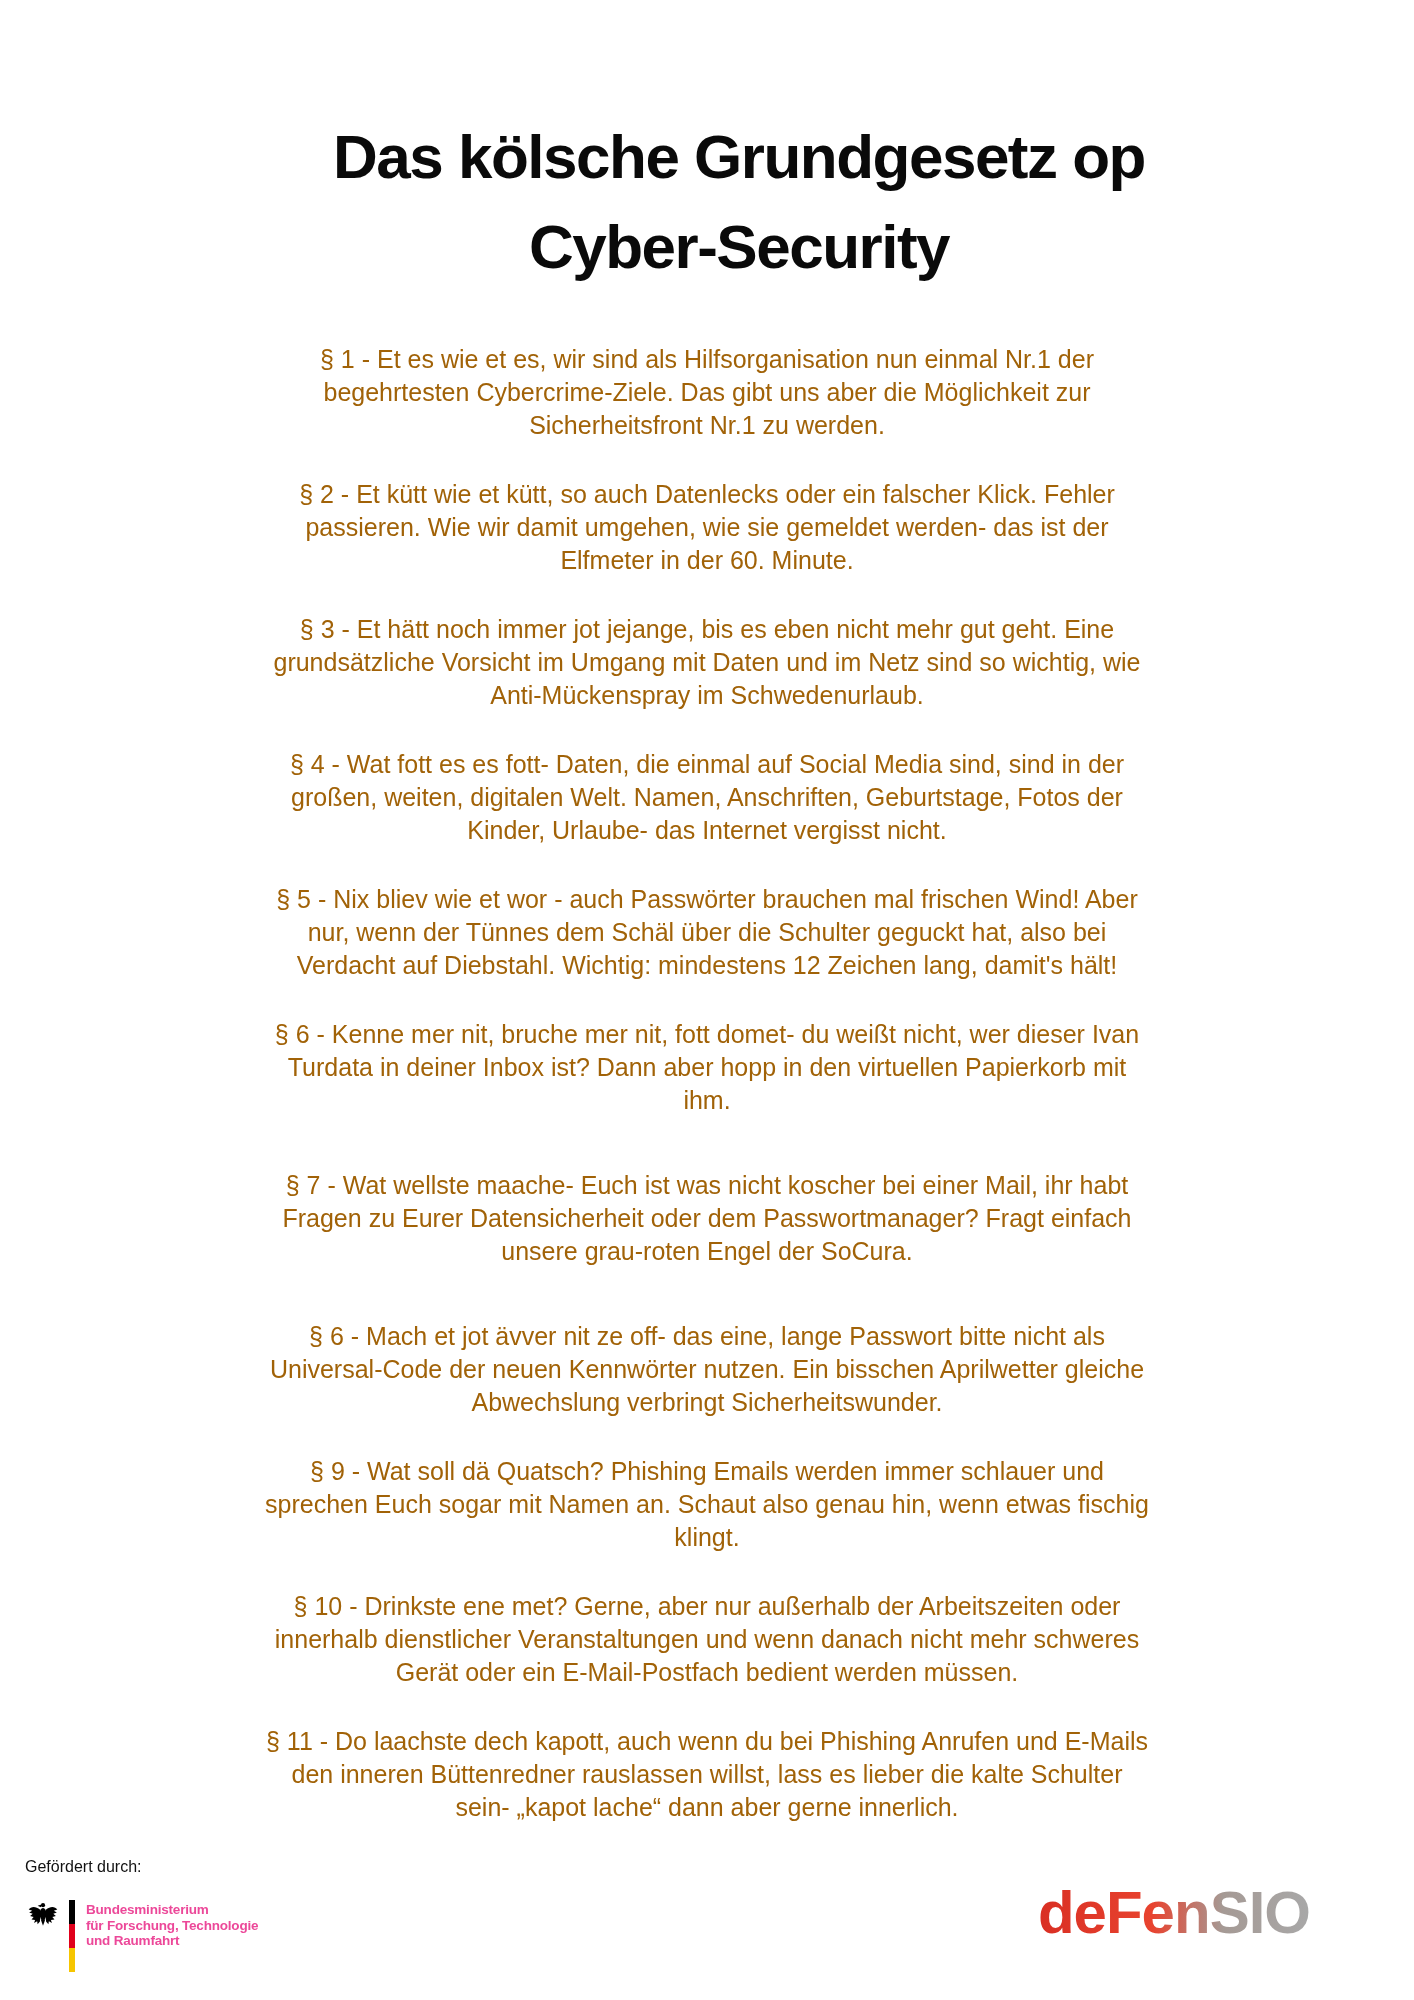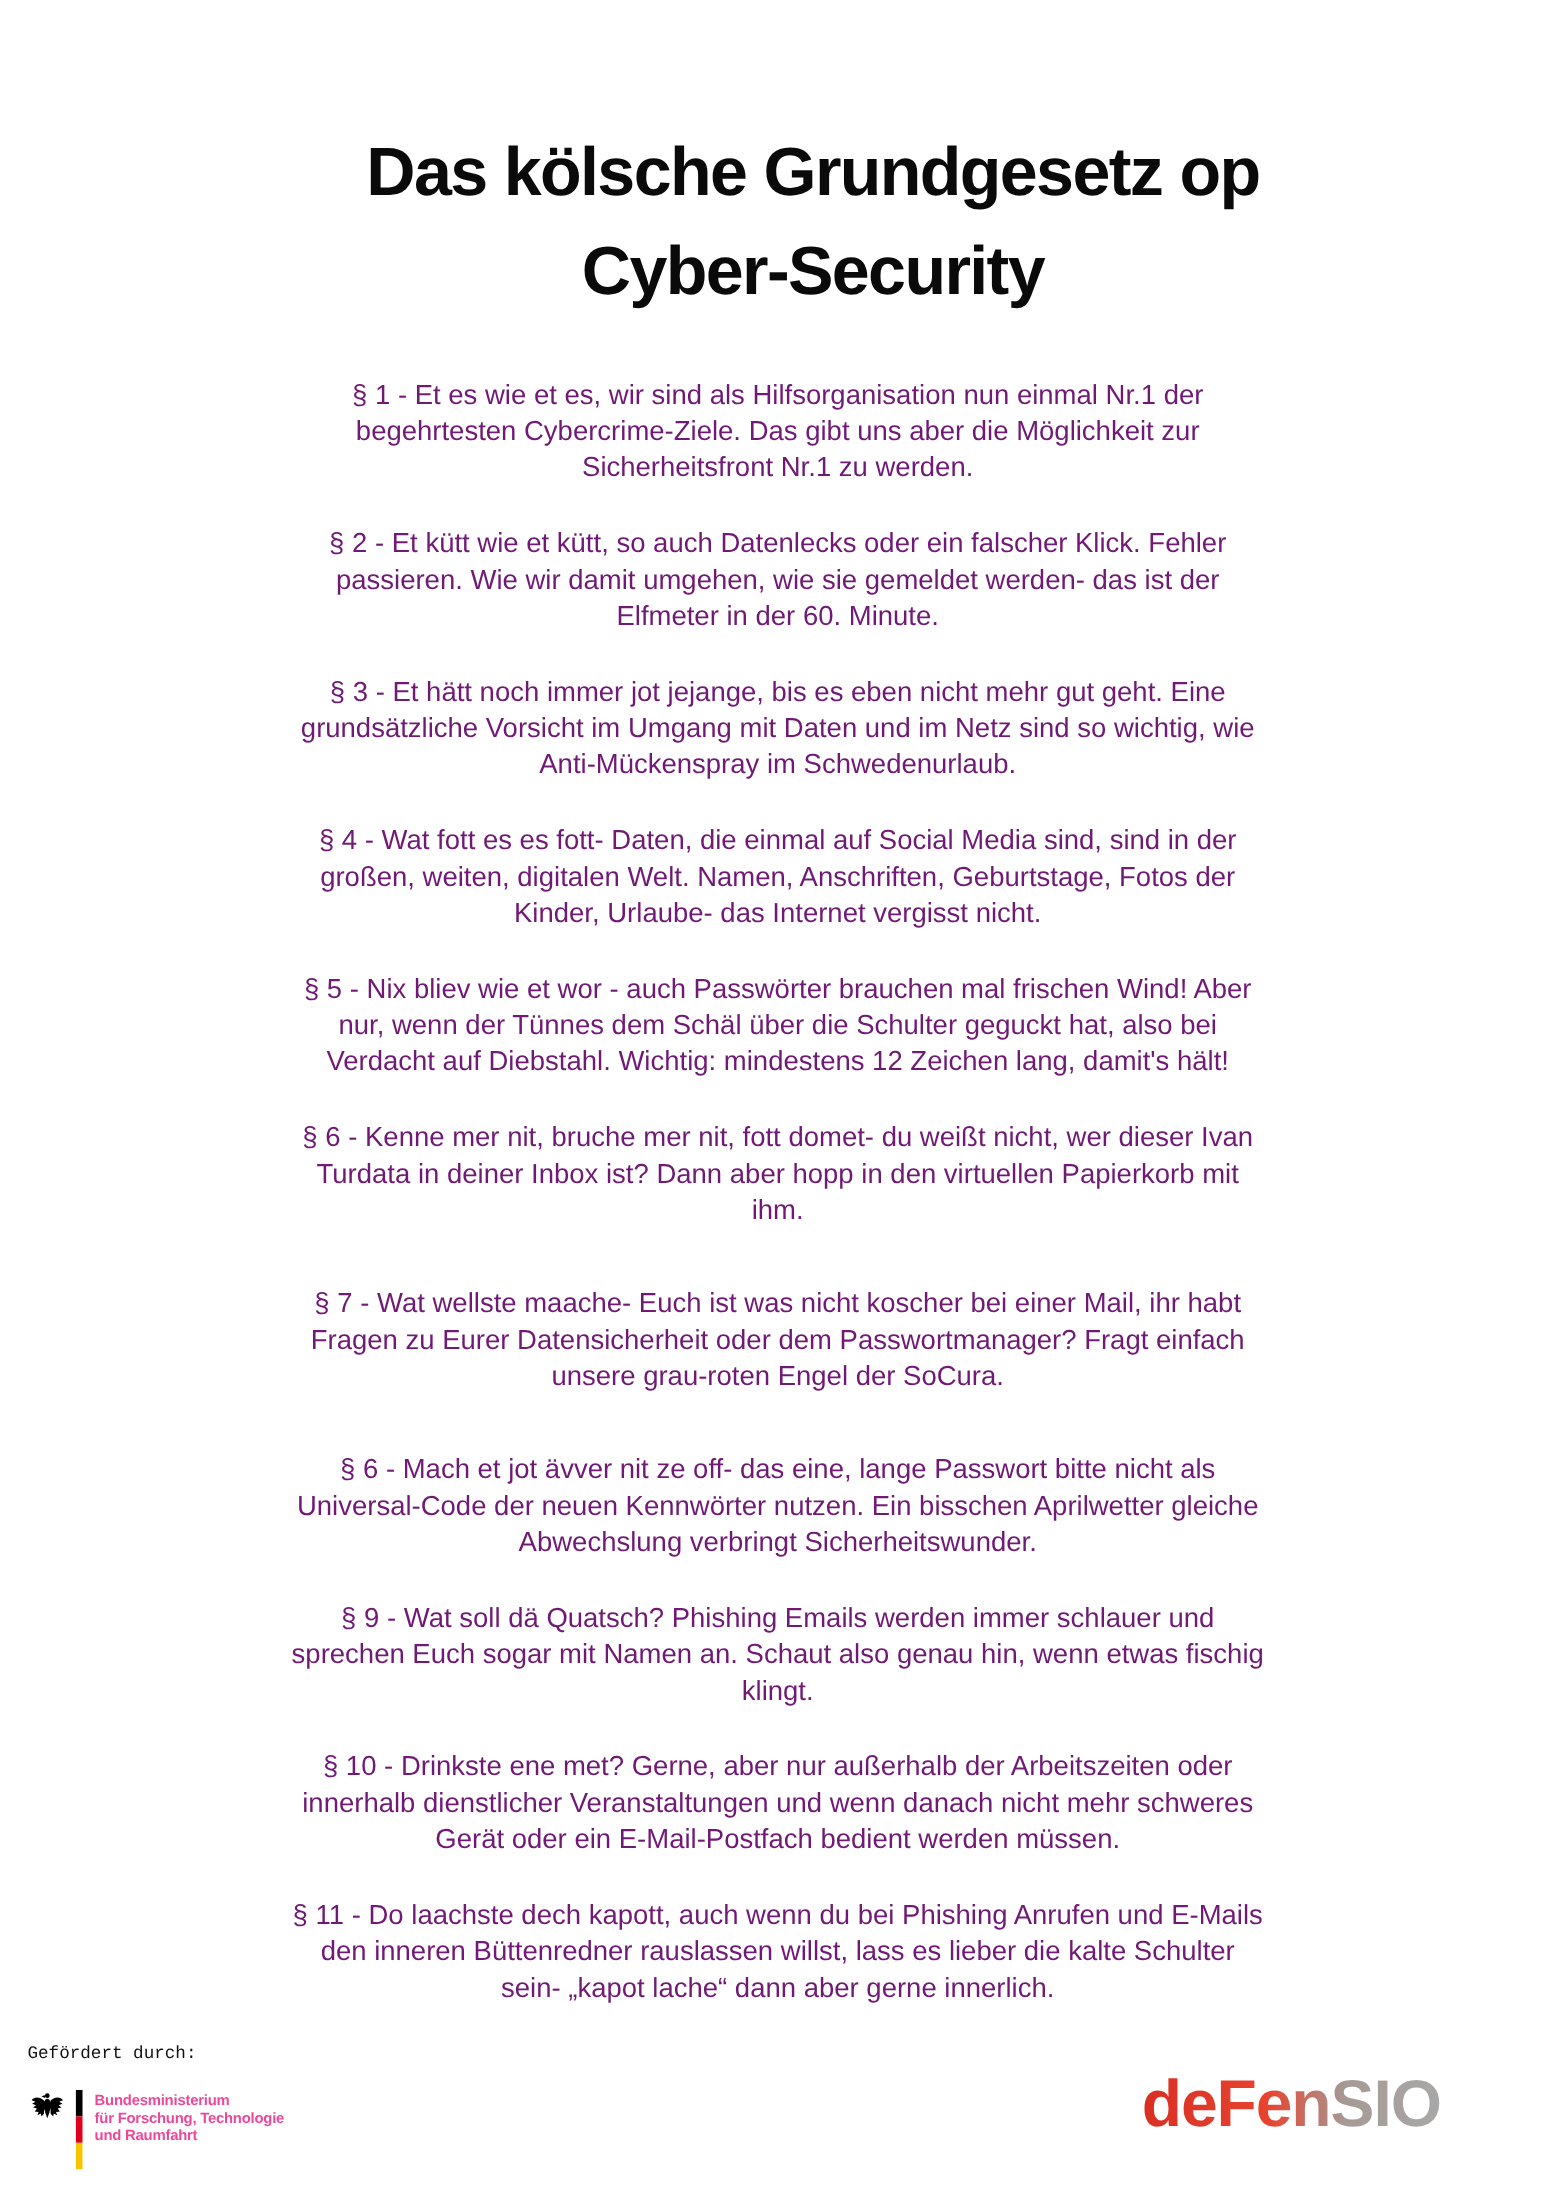--- a/index.html
+++ b/index.html
@@ -20,26 +20,26 @@
     color:#0a0a0a;
   }
   .paragraphs {
     position:absolute; top:343px; left:120px; width:1174px;
     display:flex; flex-direction:column; gap:36px;
   }
   .para {
     font-size:25px; line-height:33px;
     text-align:center;
     white-space:pre-line;
-    color:#701a75;
+    color:#a16207;
     font-weight:400;
   }
   .funded-label {
     position:absolute; left:25px; top:1858px;
-    font-family:Liberation Mono, monospace;
+    font-family:Liberation Sans, sans-serif;
     font-size:16px; color:#111;
   }
   .ministry {
     position:absolute; left:28px; top:1900px;
     display:flex; align-items:flex-start; gap:11px;
   }
   .eagle { width:30px; height:30px; flex:0 0 auto; }
   .flag {
     width:6px; height:72px; flex:0 0 auto;
     display:flex; flex-direction:column;

